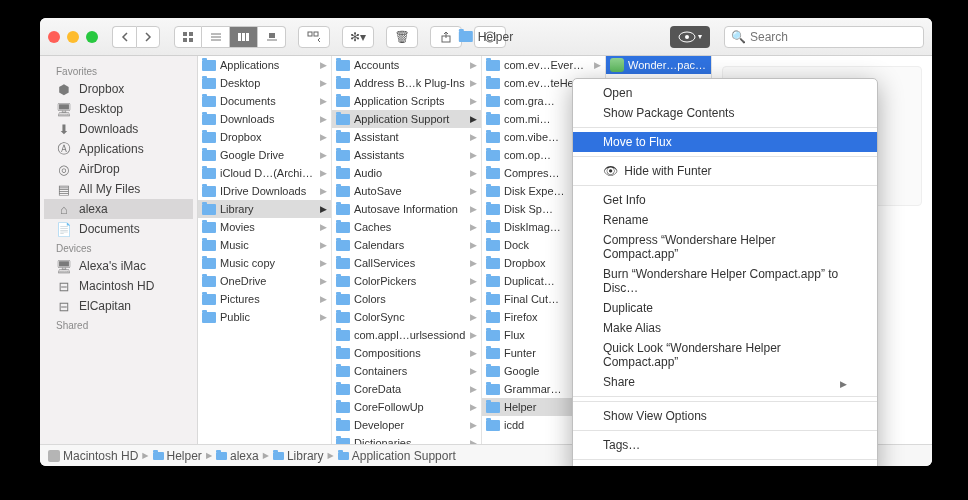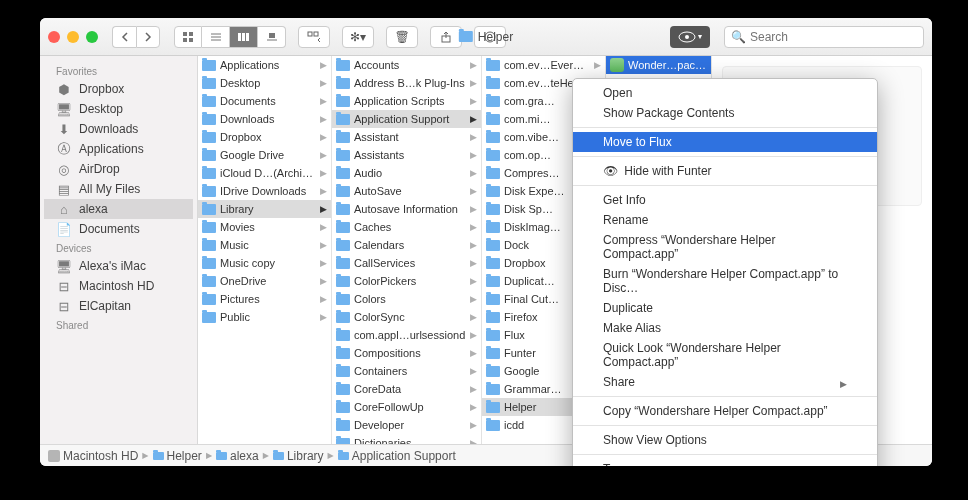--- a/index.html
+++ b/index.html
@@ -599,23 +599,20 @@
       <div class="mi">
         <span>Make Alias</span>
       </div>
       <div class="mi">
         <span>Quick Look “Wondershare Helper Compact.app”</span>
       </div>
       <div class="mi sub">
         <span>Share</span>
       </div>
       <div class="msep"></div>
-      <div class="mi">
-        <span>Copy “Wondershare Helper Compact.app”</span>
-      </div>
       <div class="msep"></div>
       <div class="mi">
         <span>Show View Options</span>
       </div>
       <div class="msep"></div>
       <div class="mi">
         <span>Tags…</span>
       </div>
       <div class="msep"></div>
       <div class="tagrow"></div>

